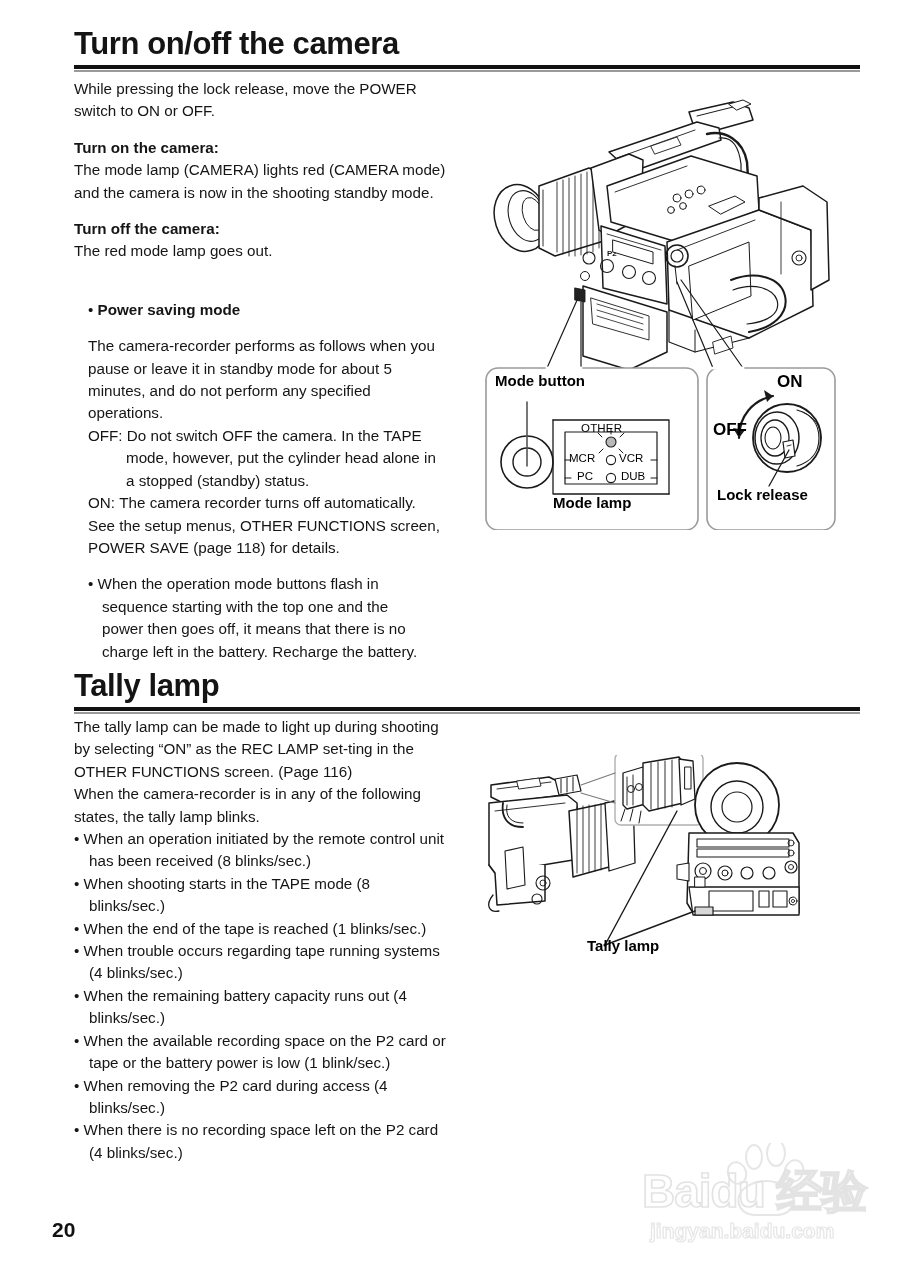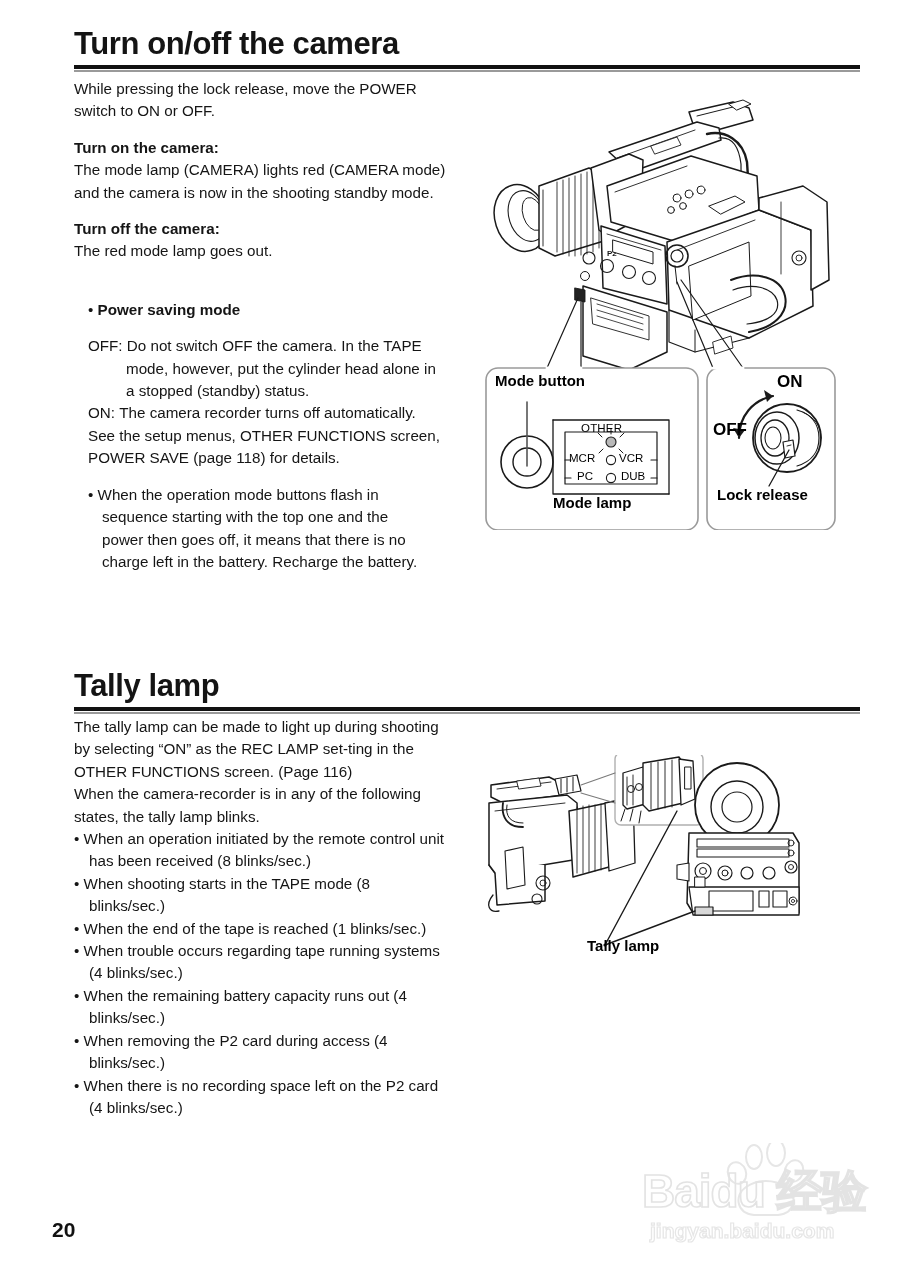--- a/index.html
+++ b/index.html
@@ -155,20 +155,21 @@
 
     <p class="lead-bold">Turn off the camera:</p>
     <p class="para">The red mode lamp goes out.</p>
 
     <div style="height:8px;"></div>
 
     <div>
       <p class="bullet-block">
         <span>•&nbsp;</span><b>Power saving mode</b>
       </p>
+      <p class="bullet-sub">The camera-recorder performs as follows when you pause or leave it in standby mode for about 5 minutes, and do not perform any specified operations.</p>
 
       <p class="bullet-sub">
         <span class="hang-on"><span>OFF:</span>&nbsp;<span>Do not switch OFF the camera. In the TAPE mode, however, put the cylinder head alone in a stopped (standby) status.</span></span>
       </p>
 
       <p class="bullet-sub">
         <span class="hang-on"><span>ON:</span>&nbsp;<span>The camera recorder turns off automatically.</span></span>
       </p>
 
       <p class="bullet-sub">See the setup menus, OTHER FUNCTIONS screen, POWER SAVE (page 118) for details.</p>
@@ -329,20 +330,21 @@
 
   <div class="col-left" style="top:716px;">
     <p class="para tight">The tally lamp can be made to light up during shooting by selecting “ON” as the REC LAMP set-ting in the OTHER FUNCTIONS screen. (Page 116)</p>
     <p class="para tight">When the camera-recorder is in any of the following states, the tally lamp blinks.</p>
     <ul class="blinks">
       <li>When an operation initiated by the remote control unit has been received (8 blinks/sec.)</li>
       <li>When shooting starts in the TAPE mode (8 blinks/sec.)</li>
       <li>When the end of the tape is reached (1 blinks/sec.)</li>
       <li>When trouble occurs regarding tape running systems (4 blinks/sec.)</li>
       <li>When the remaining battery capacity runs out (4 blinks/sec.)</li>
+      <li>When the available recording space on the P2 card or tape or the battery power is low (1 blink/sec.)</li>
       <li>When removing the P2 card during access (4 blinks/sec.)</li>
       <li>When there is no recording space left on the P2 card (4 blinks/sec.)</li>
     </ul>
   </div>
 
   <div class="figure" style="left:465px; top:755px; width:350px; height:220px;">
     <svg width="350" height="220" viewBox="0 0 350 220">
       <g fill="none" stroke="#1a1a1a" stroke-width="1.5" stroke-linejoin="round" stroke-linecap="round">
 
         <path d="M10 30 L68 22 L80 28 L82 40 L22 48 L10 42 Z" fill="#fff"></path>

